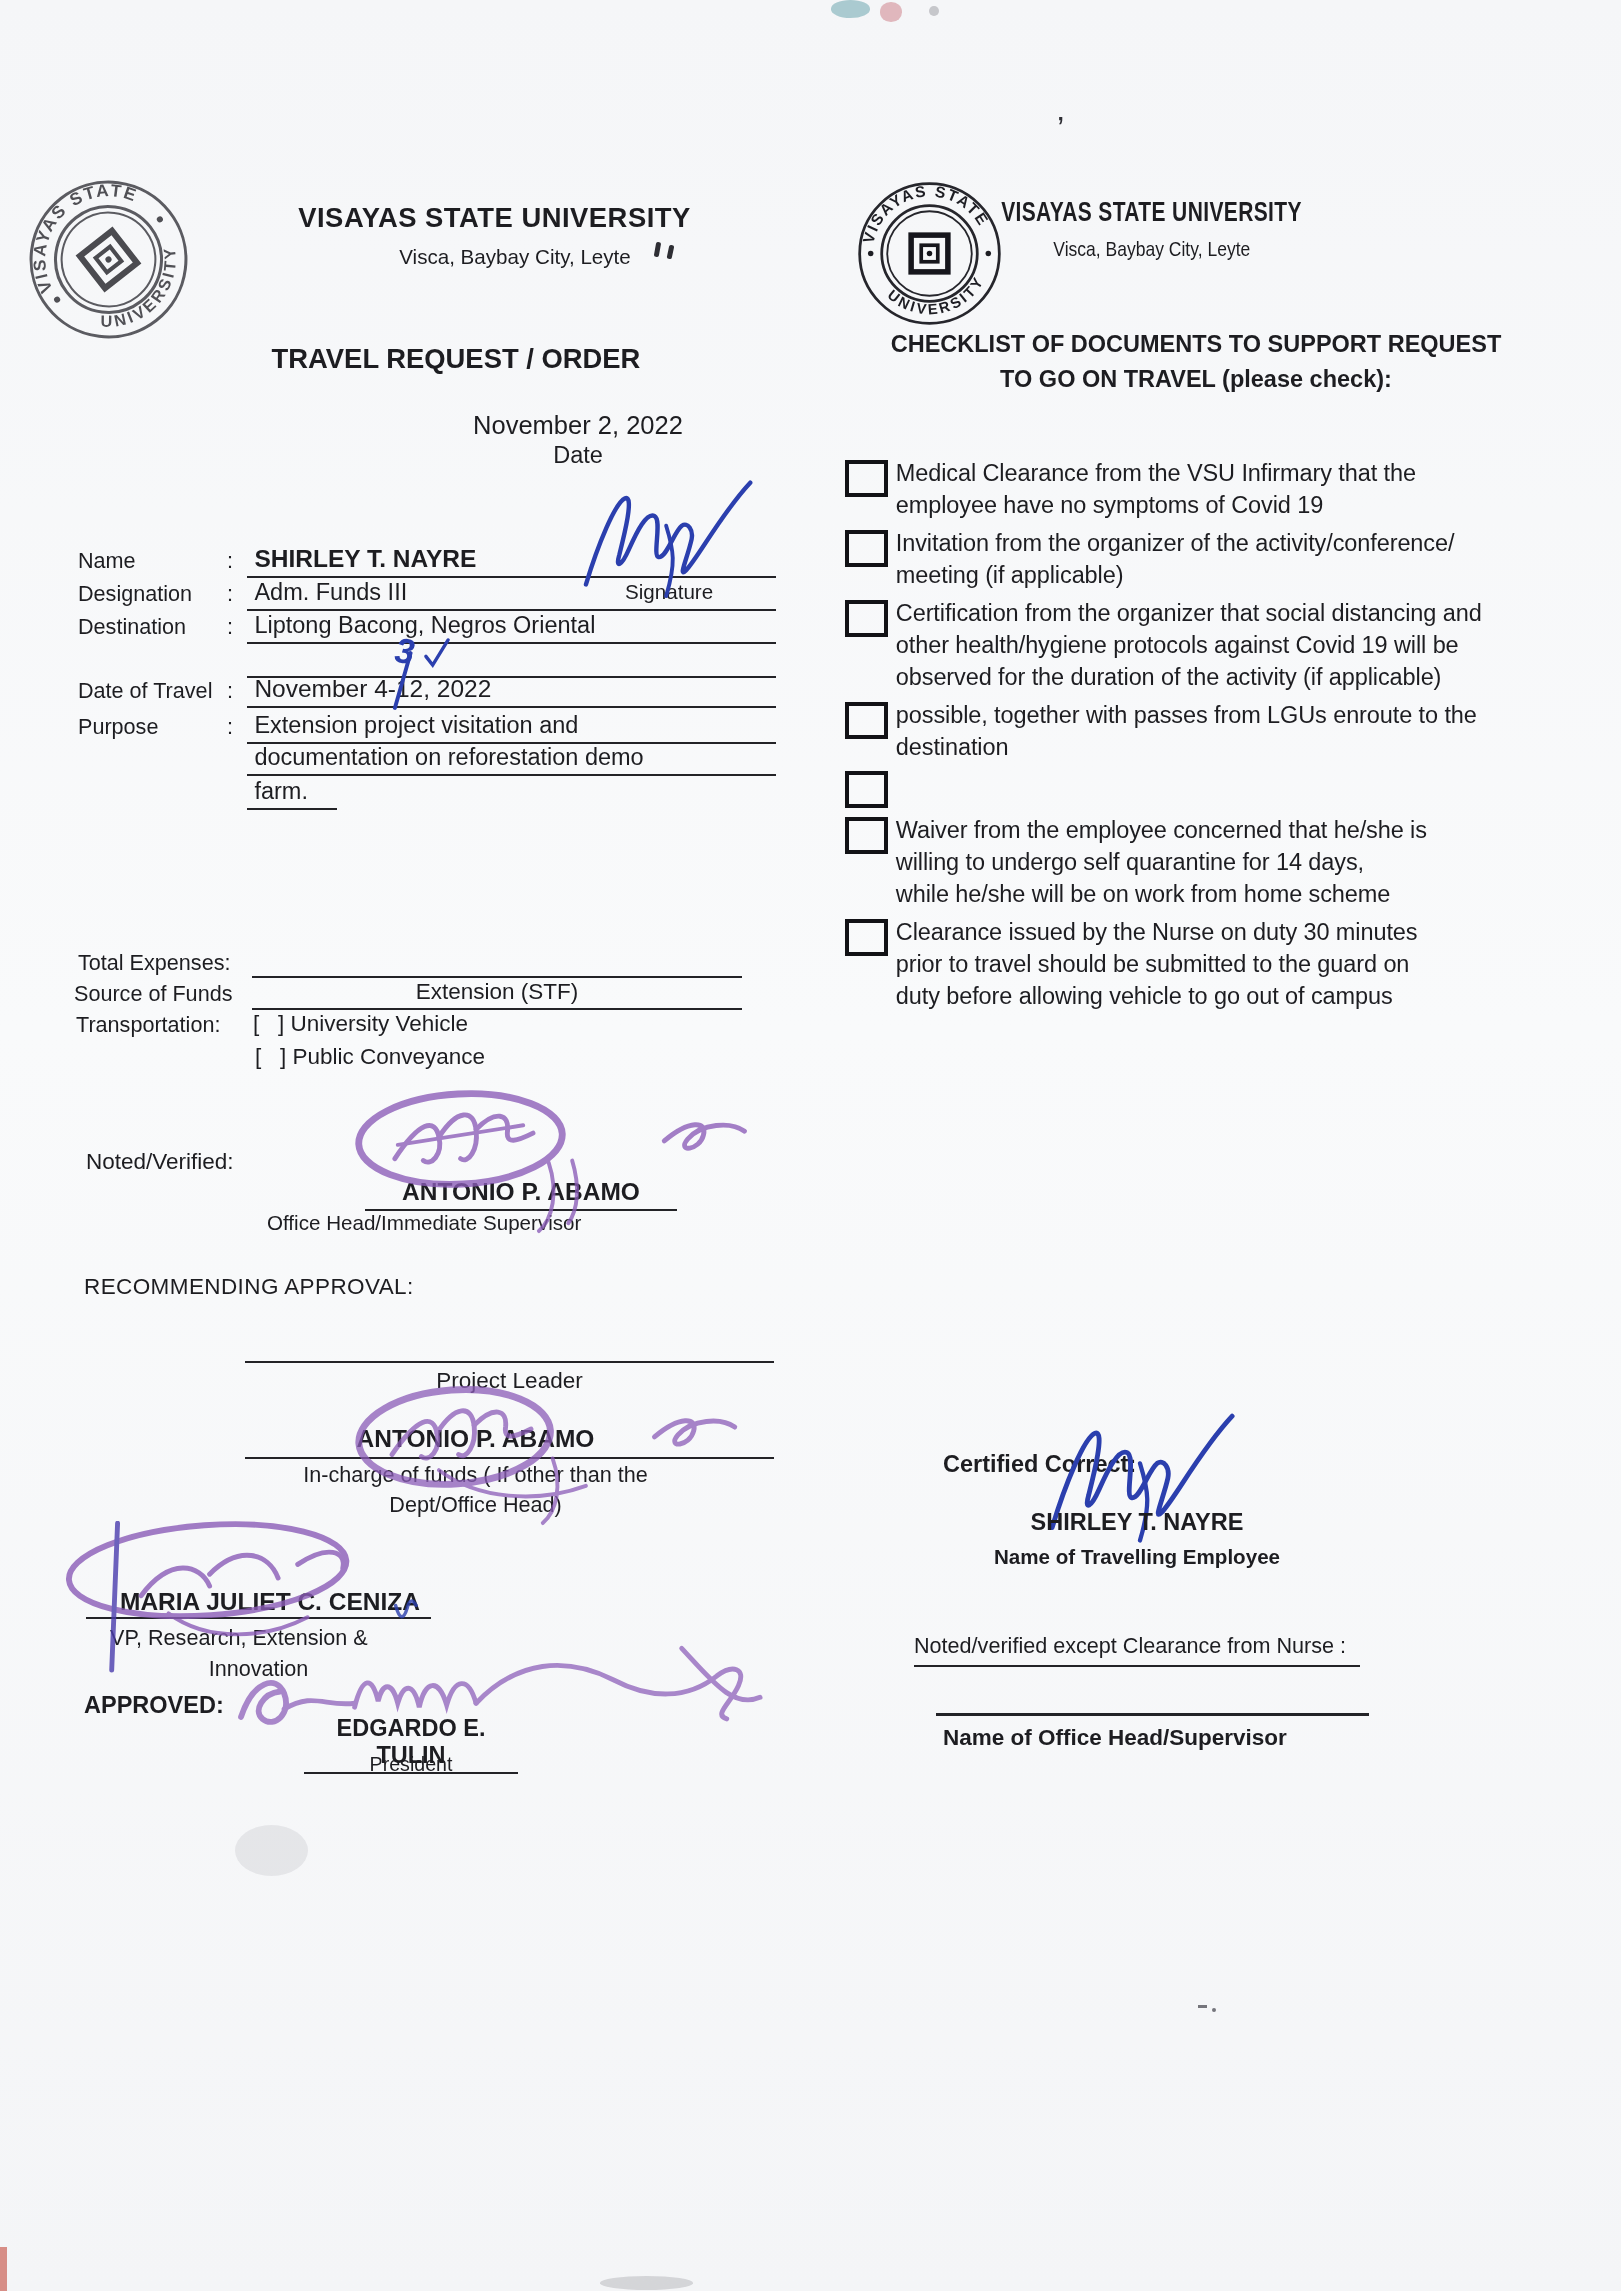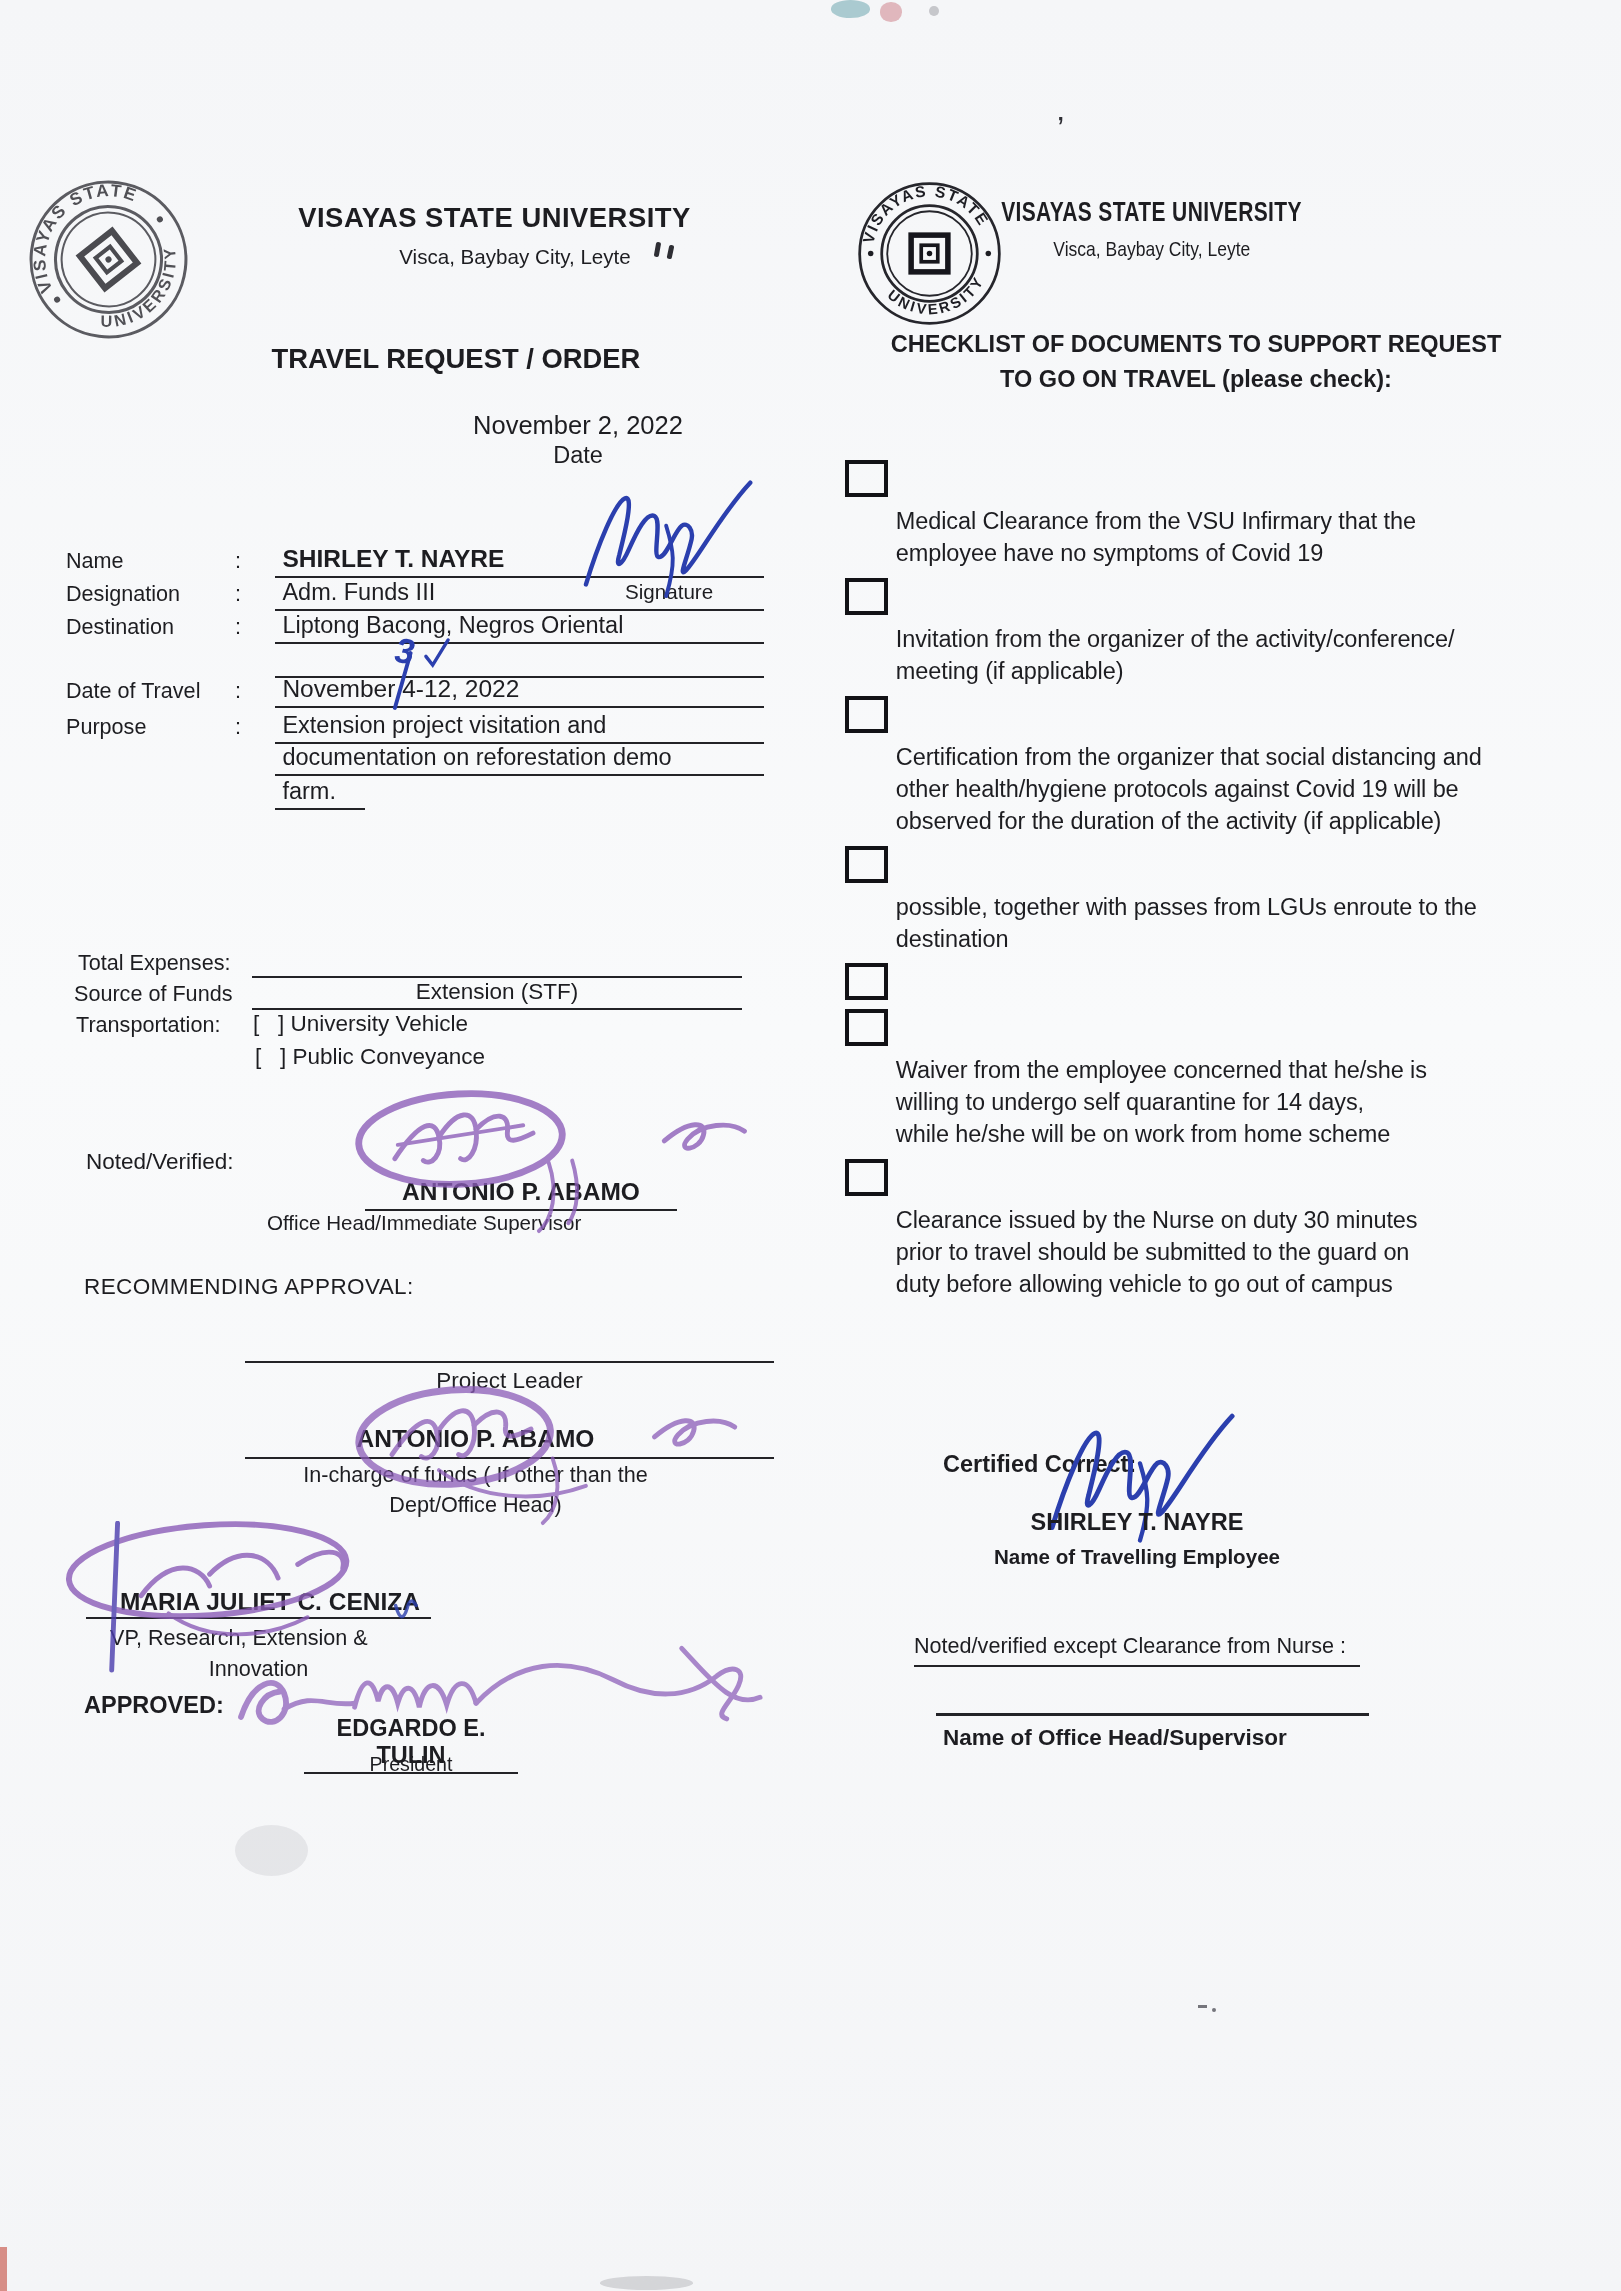--- a/index.html
+++ b/index.html
@@ -7,30 +7,30 @@
     position:relative;width:1621px;height:2292px;overflow:hidden;
     background:linear-gradient(180deg,#f5f6f8 0%,#f9fafb 45%,#f4f5f7 100%);
     font-family:"Liberation Sans",sans-serif;color:#1d1d21;
   }
   .abs{position:absolute;}
   .b{font-weight:bold;}
   .ctr{text-align:center;}
   .narrow{display:inline-block;transform:scaleX(.75);transform-origin:50% 50%;}
   .narrow85{display:inline-block;transform:scaleX(.85);transform-origin:50% 50%;}
   
-  .frow{display:flex;align-items:flex-end;left:66px;width:698px;gap:20px;}
+  .frow{display:flex;align-items:flex-end;left:78px;width:698px;}
   .flabel{flex:0 0 149px;font-size:21.6px;padding-bottom:3.9px;}
   .fcolon{flex:0 0 19.6px;font-size:21.6px;padding-bottom:3.9px;}
   .fval{flex:1 1 auto;border-bottom:2.9px solid #232327;font-size:23.5px;padding:0 0 2.9px 7.8px;min-height:27.4px;}
   .fval.short{flex:0 0 83px;}
   .rule{border-top:2.9px solid #232327;height:0;}
   
   .chk-item{display:flex;margin-bottom:5.9px;}
   .chk-box{flex:0 0 auto;width:35px;height:29px;border:4.9px solid #121216;margin:2.9px 7.8px 0 0;background:transparent;}
-  .chk-text{font-size:23.5px;line-height:32px;white-space:pre-line;letter-spacing:-0.1px;margin-top:48px;}
+  .chk-text{font-size:23.5px;line-height:32px;white-space:pre-line;letter-spacing:-0.1px;}
   .ink{pointer-events:none;}
   .smudge{border-radius:50%;}
 </style>
 </head>
 <body>
 
 <div id="paper">
 
   <div class="abs" style="left:25.5px;top:178px;width:165px;height:163px;opacity:.82;transform:rotate(-38deg);">
     <svg width="165" height="163" viewBox="0 0 160 160">

